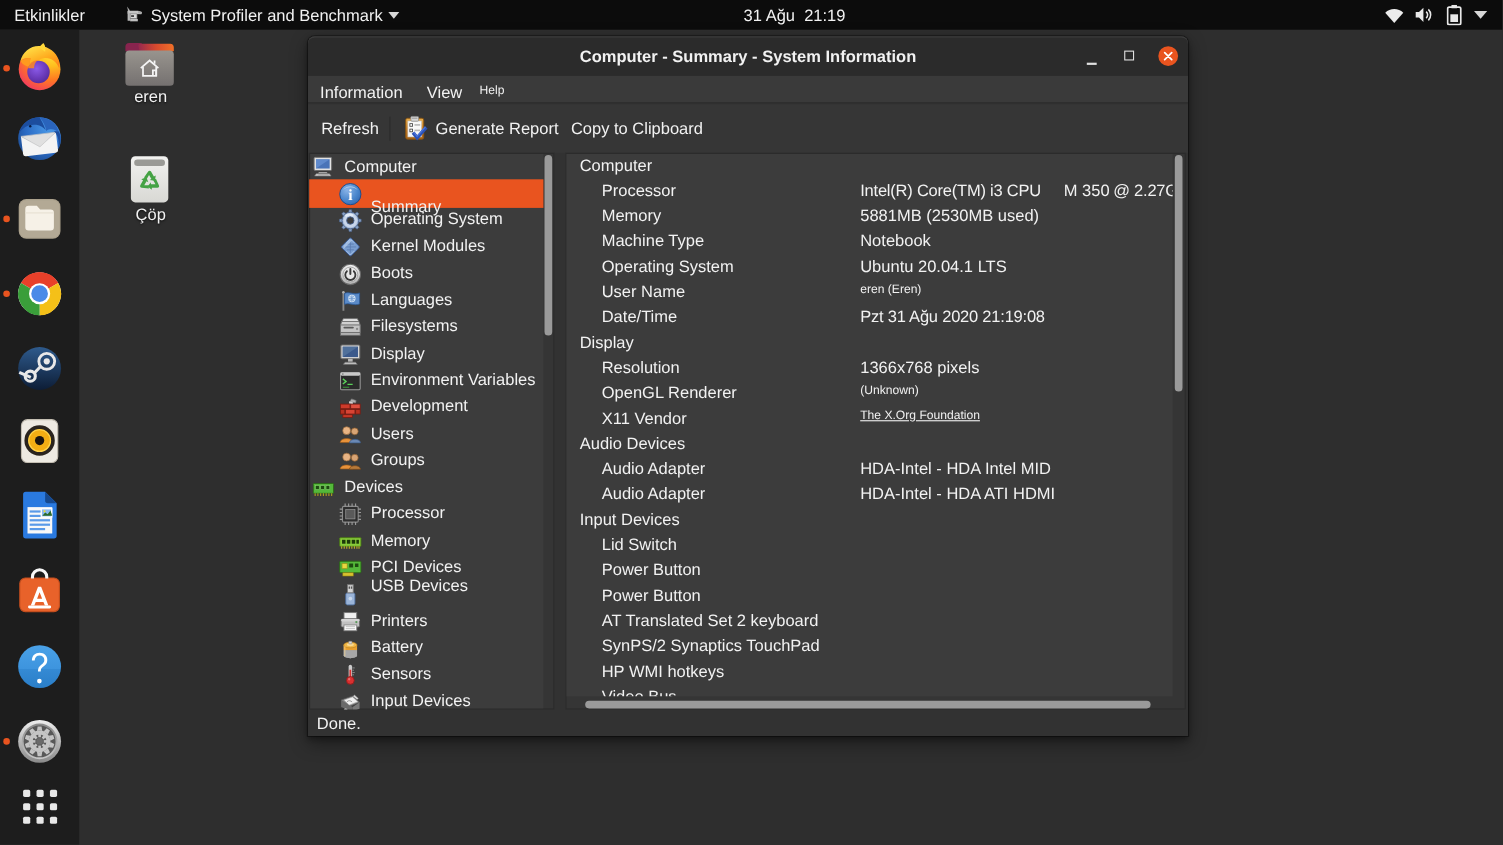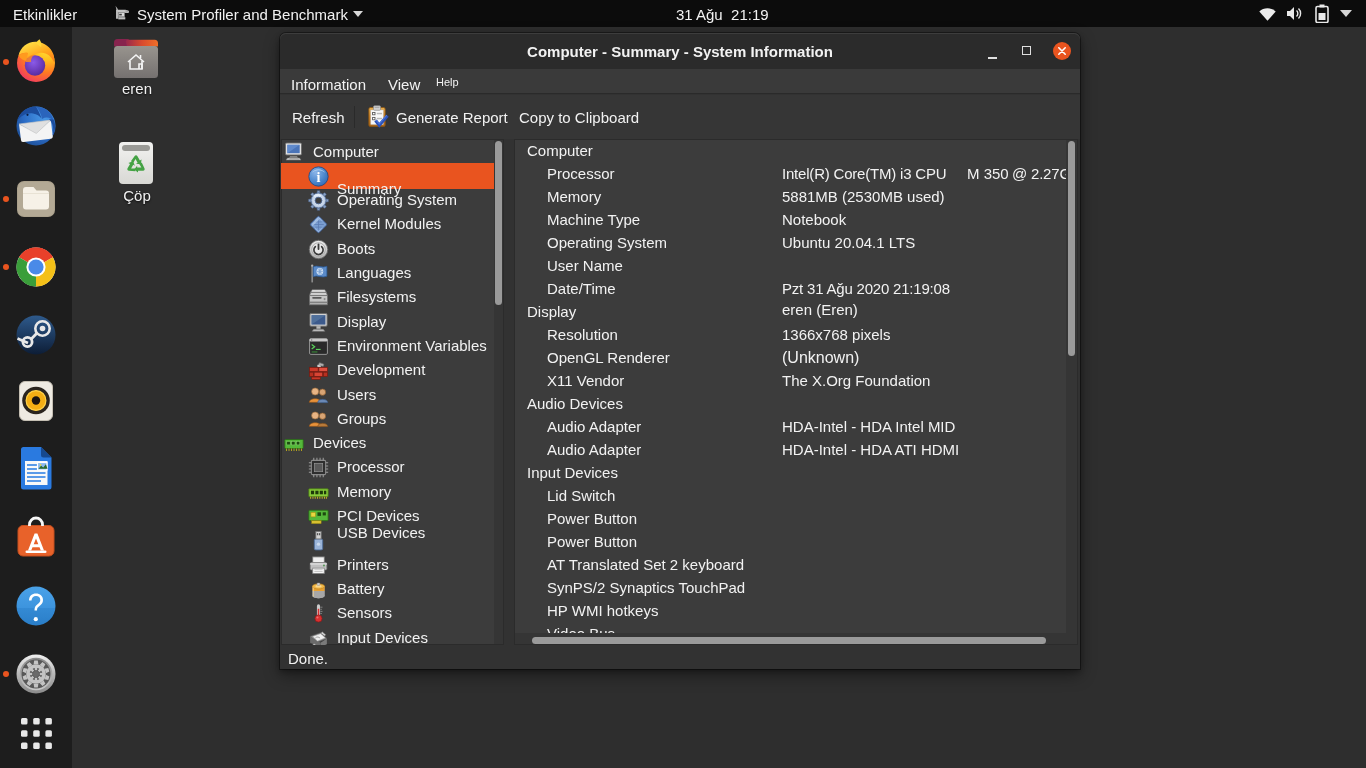--- a/index.html
+++ b/index.html
@@ -516,30 +516,30 @@
   <div class="abs txt" style="left:267px;top:25.0px;font-size:15px;letter-spacing:-0.2px;">Intel(R) Core(TM) i3 CPU</div>
   <div class="abs txt" style="left:452px;top:25.0px;font-size:15px;">M 350</div>
   <div class="abs txt" style="left:497px;top:25.0px;font-size:15px;letter-spacing:-0.2px;">@ 2.27G</div>
   <div class="abs txt" style="left:32px;top:48.0px;font-size:15px;">Memory</div>
   <div class="abs txt" style="left:267px;top:48.0px;font-size:15px;">5881MB (2530MB used)</div>
   <div class="abs txt" style="left:32px;top:71.0px;font-size:15px;">Machine Type</div>
   <div class="abs txt" style="left:267px;top:71.0px;font-size:15px;">Notebook</div>
   <div class="abs txt" style="left:32px;top:94.0px;font-size:15px;">Operating System</div>
   <div class="abs txt" style="left:267px;top:94.0px;font-size:15px;">Ubuntu 20.04.1 LTS</div>
   <div class="abs txt" style="left:32px;top:117.0px;font-size:15px;">User Name</div>
-  <div class="abs txt" style="left:267px;top:117.0px;font-size:15px;margin-top:44px;">eren (Eren)</div>
+  <div class="abs txt" style="left:267px;top:117.0px;font-size:11px;">eren (Eren)</div>
   <div class="abs txt" style="left:32px;top:140.0px;font-size:15px;">Date/Time</div>
   <div class="abs txt" style="left:267px;top:140.0px;font-size:15px;letter-spacing:-0.2px;">Pzt 31 Ağu 2020 21:19:08</div>
   <div class="abs txt" style="left:12px;top:163.0px;font-size:15px;">Display</div>
   <div class="abs txt" style="left:32px;top:186.0px;font-size:15px;">Resolution</div>
   <div class="abs txt" style="left:267px;top:186.0px;font-size:15px;">1366x768 pixels</div>
   <div class="abs txt" style="left:32px;top:209.0px;font-size:15px;">OpenGL Renderer</div>
-  <div class="abs txt" style="left:267px;top:209.0px;font-size:16px;">(Unknown)</div>
+  <div class="abs txt" style="left:267px;top:209.0px;font-size:11px;">(Unknown)</div>
   <div class="abs txt" style="left:32px;top:232.0px;font-size:15px;">X11 Vendor</div>
-  <div class="abs txt" style="left:267px;top:232.0px;font-size:15px;">The X.Org Foundation</div>
+  <div class="abs txt" style="left:267px;top:232.0px;font-size:11px;text-decoration:underline;">The X.Org Foundation</div>
   <div class="abs txt" style="left:12px;top:255.0px;font-size:15px;">Audio Devices</div>
   <div class="abs txt" style="left:32px;top:278.0px;font-size:15px;">Audio Adapter</div>
   <div class="abs txt" style="left:267px;top:278.0px;font-size:15px;">HDA-Intel - HDA Intel MID</div>
   <div class="abs txt" style="left:32px;top:301.0px;font-size:15px;">Audio Adapter</div>
   <div class="abs txt" style="left:267px;top:301.0px;font-size:15px;">HDA-Intel - HDA ATI HDMI</div>
   <div class="abs txt" style="left:12px;top:324.0px;font-size:15px;">Input Devices</div>
   <div class="abs txt" style="left:32px;top:347.0px;font-size:15px;">Lid Switch</div>
   <div class="abs txt" style="left:32px;top:370.0px;font-size:15px;">Power Button</div>
   <div class="abs txt" style="left:32px;top:393.0px;font-size:15px;">Power Button</div>
   <div class="abs txt" style="left:32px;top:416.0px;font-size:15px;">AT Translated Set 2 keyboard</div>

